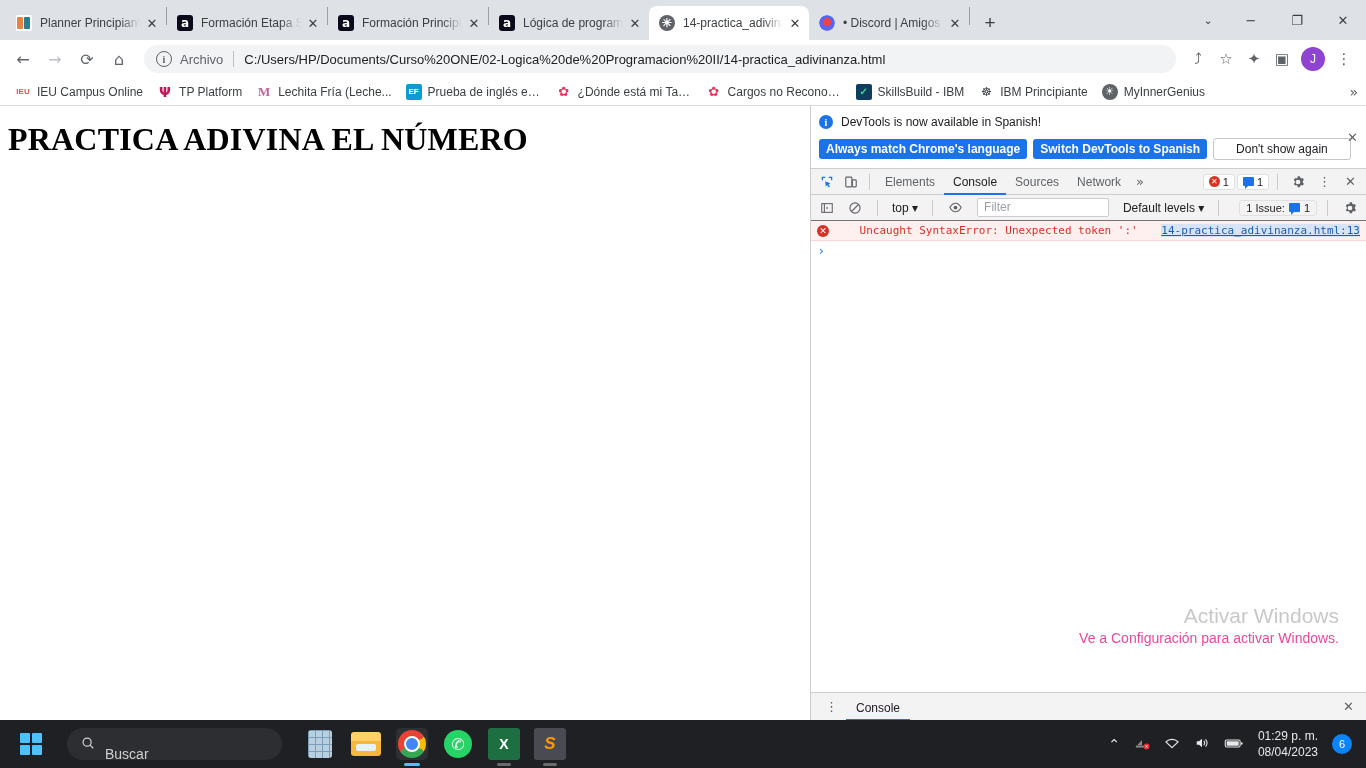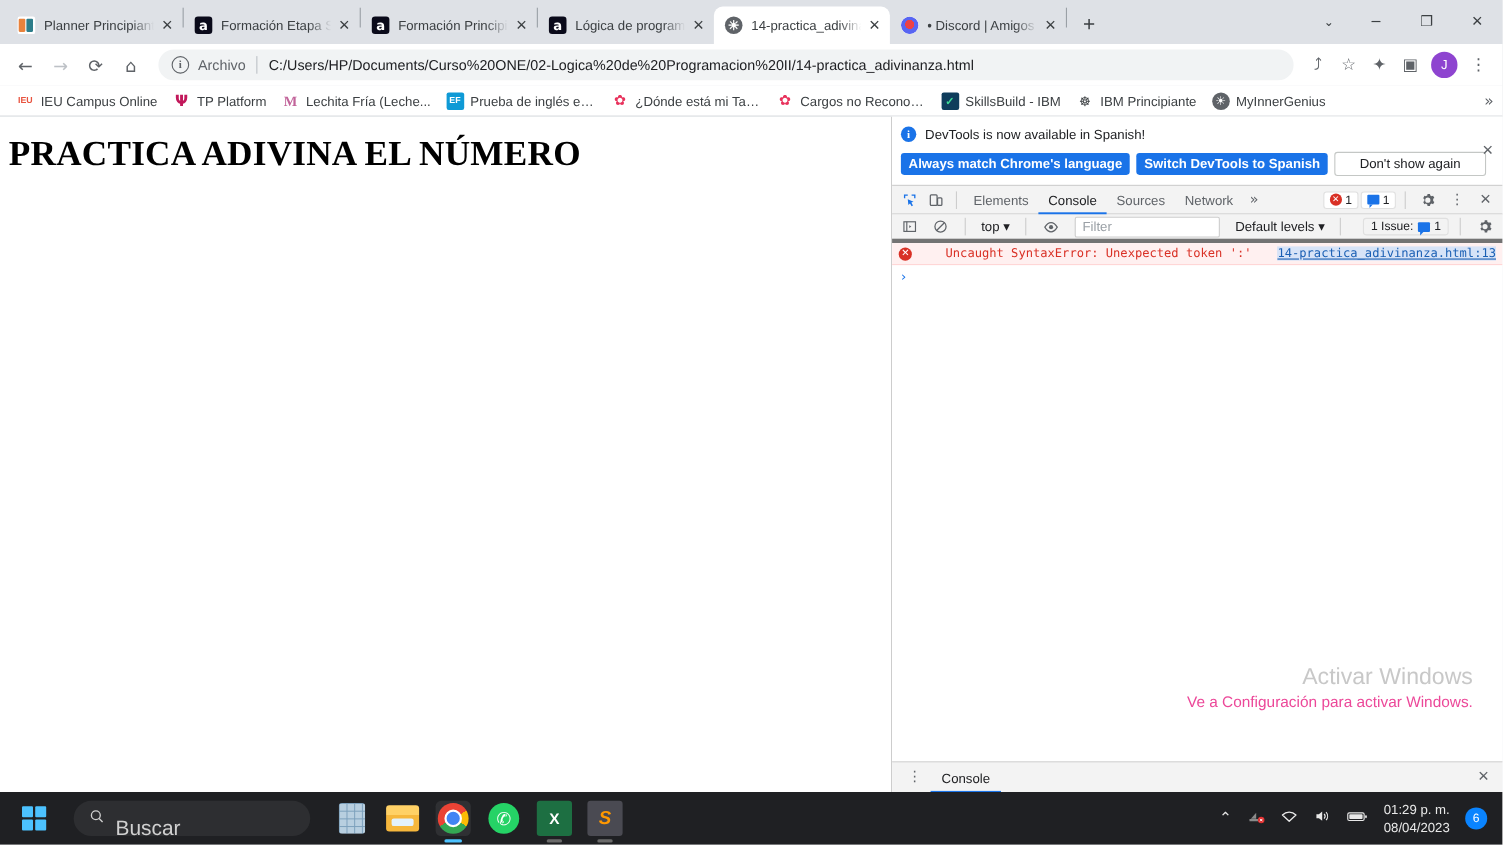--- a/index.html
+++ b/index.html
@@ -234,21 +234,21 @@
     width: 11px; height: 9px; background: #1a73e8; border-radius: 1px;
     position: relative;
   }
   .badge-msg::after {
     content:""; position:absolute; left:2px; bottom:-3px; border-left:3px solid #1a73e8;
     border-bottom: 3px solid transparent;
   }
 
   #dt-consolebar {
     height: 26px; display: flex; align-items: center; background: #f3f3f3;
-    border-bottom: 4px solid #737373; padding: 0 4px; flex: 0 0 auto; gap:4px;
+    border-bottom: 1px solid #737373; padding: 0 4px; flex: 0 0 auto; gap:4px;
   }
   #dt-filter {
     flex: 1 1 auto; height: 19px; background: #fff; border: 1px solid #cdcdcd;
     border-radius: 2px; font-size: 12px; color: #9aa0a6; padding: 0 6px;
     line-height: 17px; margin: 0 6px; min-width: 0;
   }
   #dt-levels { font-size: 12px; color: #202124; padding: 0 4px; white-space:nowrap; flex:0 0 auto;}
   #dt-issues {
     display: flex; align-items: center; gap: 4px; font-size: 11px; color: #202124;
     border: 1px solid #e0e0e0; border-radius: 3px; padding: 1px 6px; flex:0 0 auto;margin-left:10px;
@@ -304,21 +304,21 @@
     display: grid; grid-template-columns: 1fr 1fr; grid-template-rows: 1fr 1fr;
     gap: 2px;
   }
   #tb-start div { background: #4cc2ff; border-radius: 1px; }
   #tb-search {
     width: 215px; height: 32px; background: #2d2e31; border-radius: 16px;
     margin-left: 25px; display: flex; align-items: center; padding: 0 14px;
     flex: 0 0 auto;
   }
   #tb-search-icon { color:#d0d0d0; font-size:14px; margin-right:10px; font-family:"DejaVu Sans",sans-serif;}
-  #tb-search-text { color:#d0d0d0; font-size:19px;margin-top:19px; }
+  #tb-search-text { color:#d0d0d0; font-size:14px;margin-top:19px; }
   #tb-apps { display: flex; align-items: center; gap: 14px; margin-left: 22px; }
   .tb-app {
     width: 32px; height: 32px; border-radius: 5px; position: relative;
     display: flex; align-items: center; justify-content: center;
     font-size: 14px; color:#fff;
   }
   .tb-app.running::after {
     content:""; position:absolute; bottom:-6px; left:50%; transform:translateX(-50%);
     width:14px; height:3px; border-radius:2px; background:#6b6b6b;
   }

